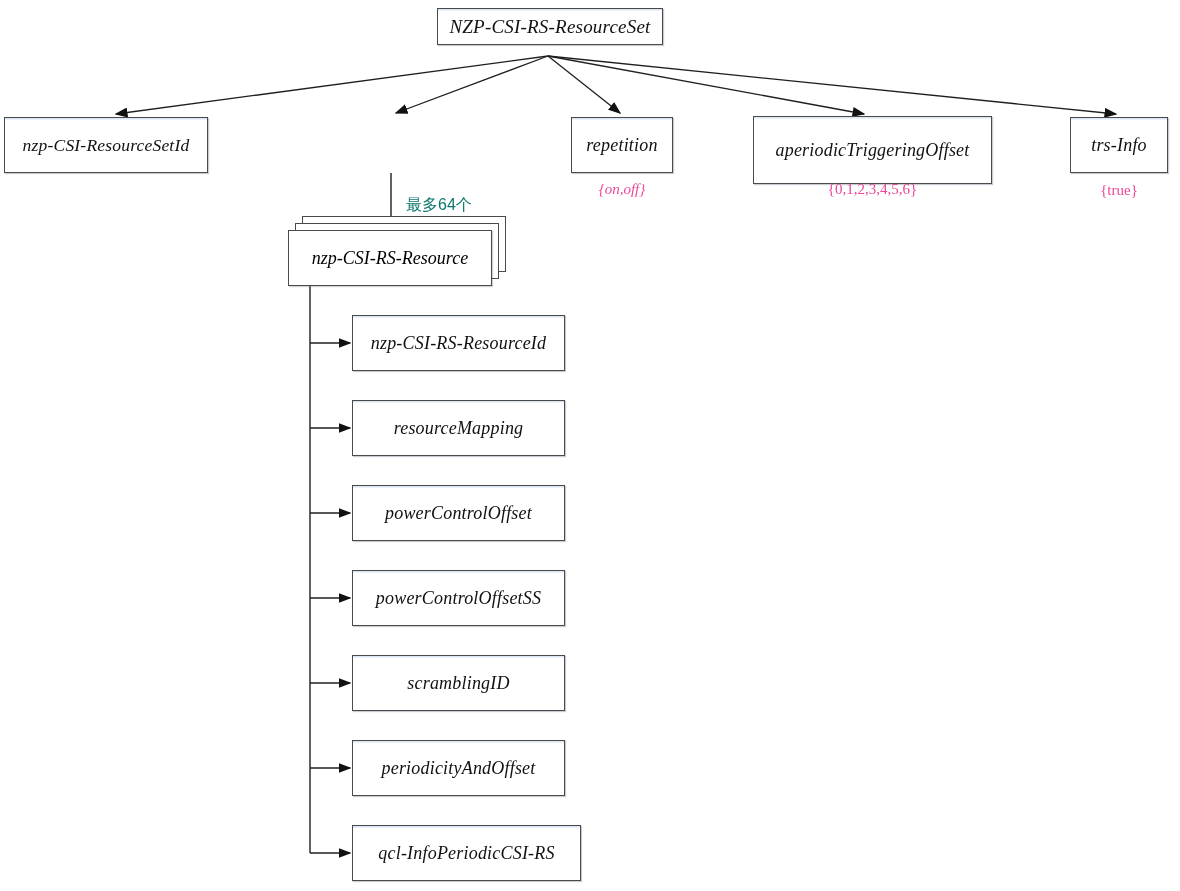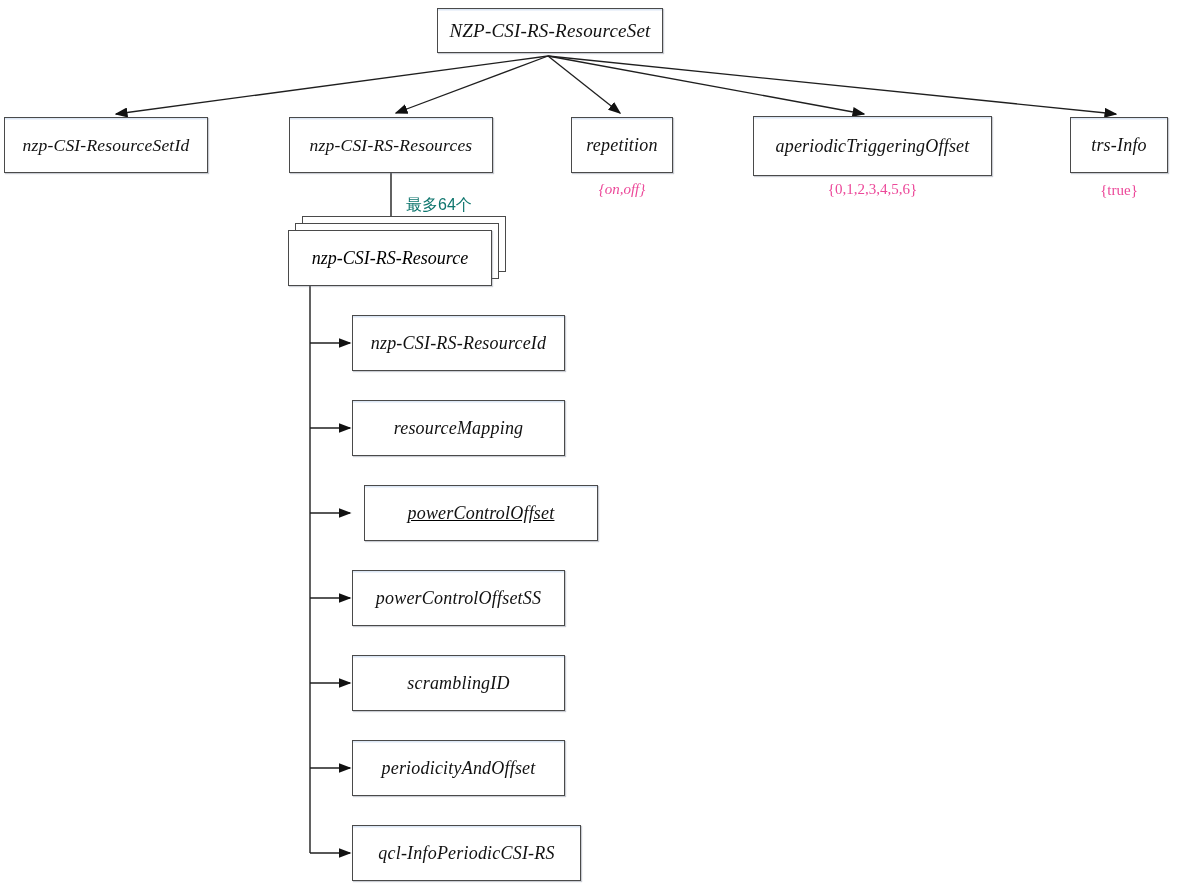--- a/index.html
+++ b/index.html
@@ -77,38 +77,35 @@
 
     <line x1="310" y1="343" x2="350" y2="343" stroke="#1f1f1f" stroke-width="1.4" marker-end="url(#arr)"></line>
     <line x1="310" y1="428" x2="350" y2="428" stroke="#1f1f1f" stroke-width="1.4" marker-end="url(#arr)"></line>
     <line x1="310" y1="513" x2="350" y2="513" stroke="#1f1f1f" stroke-width="1.4" marker-end="url(#arr)"></line>
     <line x1="310" y1="598" x2="350" y2="598" stroke="#1f1f1f" stroke-width="1.4" marker-end="url(#arr)"></line>
     <line x1="310" y1="683" x2="350" y2="683" stroke="#1f1f1f" stroke-width="1.4" marker-end="url(#arr)"></line>
     <line x1="310" y1="768" x2="350" y2="768" stroke="#1f1f1f" stroke-width="1.4" marker-end="url(#arr)"></line>
     <line x1="310" y1="853" x2="350" y2="853" stroke="#1f1f1f" stroke-width="1.4" marker-end="url(#arr)"></line>
   </svg>
 
-  <div class="node root" style="left:437px;top:8px;width:226px;height:45px;">
+  <div class="node root" style="left:437px;top:8px;width:226px;height:37px;">
     <span class="lbl">NZP-CSI-RS-ResourceSet</span>
   </div>
 
   <div class="node" style="left:4px;top:117px;width:204px;height:56px;">
     <span class="lbl" style="font-size:17.5px">nzp-CSI-ResourceSetId</span>
   </div>
 
-  <div class="node" style="left:289px;top:117px;width:204px;height:56px;">
-    <span class="lbl" style="font-size:17.5px">nzp-CSI-RS-Resources</span>
-  </div>
 
   <div class="node" style="left:571px;top:117px;width:102px;height:56px;text-align:right;">
     <span class="lbl">repetition</span>
   </div>
   <div class="val italic" style="left:571px;top:181px;width:102px;">{on,off}</div>
 
-  <div class="node" style="left:753px;top:116px;width:239px;height:60px;">
+  <div class="node" style="left:753px;top:116px;width:239px;height:68px;">
     <span class="lbl">aperiodicTriggeringOffset</span>
   </div>
   <div class="val" style="left:753px;top:181px;width:239px;">{0,1,2,3,4,5,6}</div>
 
   <div class="node" style="left:1070px;top:117px;width:98px;height:56px;">
     <span class="lbl">trs-Info</span>
   </div>
   <div class="val" style="left:1070px;top:182px;width:98px;">{true}</div>
 
   <div class="mult" style="left:406px;top:195px;">最多64个</div>
@@ -118,21 +115,21 @@
   <div class="stackcard front" style="left:288px;top:230px;width:204px;height:56px;">
     <span class="lbl" style="font-style:italic;font-size:18px;">nzp-CSI-RS-Resource</span>
   </div>
 
   <div class="node" style="left:352px;top:315px;width:213px;height:56px;">
     <span class="lbl">nzp-CSI-RS-ResourceId</span>
   </div>
   <div class="node" style="left:352px;top:400px;width:213px;height:56px;">
     <span class="lbl">resourceMapping</span>
   </div>
-  <div class="node" style="left:364px;top:485px;width:234px;height:56px;text-decoration:underline;">
+  <div class="node" style="left:352px;top:485px;width:213px;height:56px;">
     <span class="lbl">powerControlOffset</span>
   </div>
   <div class="node" style="left:352px;top:570px;width:213px;height:56px;">
     <span class="lbl">powerControlOffsetSS</span>
   </div>
   <div class="node" style="left:352px;top:655px;width:213px;height:56px;">
     <span class="lbl">scramblingID</span>
   </div>
   <div class="node" style="left:352px;top:740px;width:213px;height:56px;">
     <span class="lbl">periodicityAndOffset</span>

